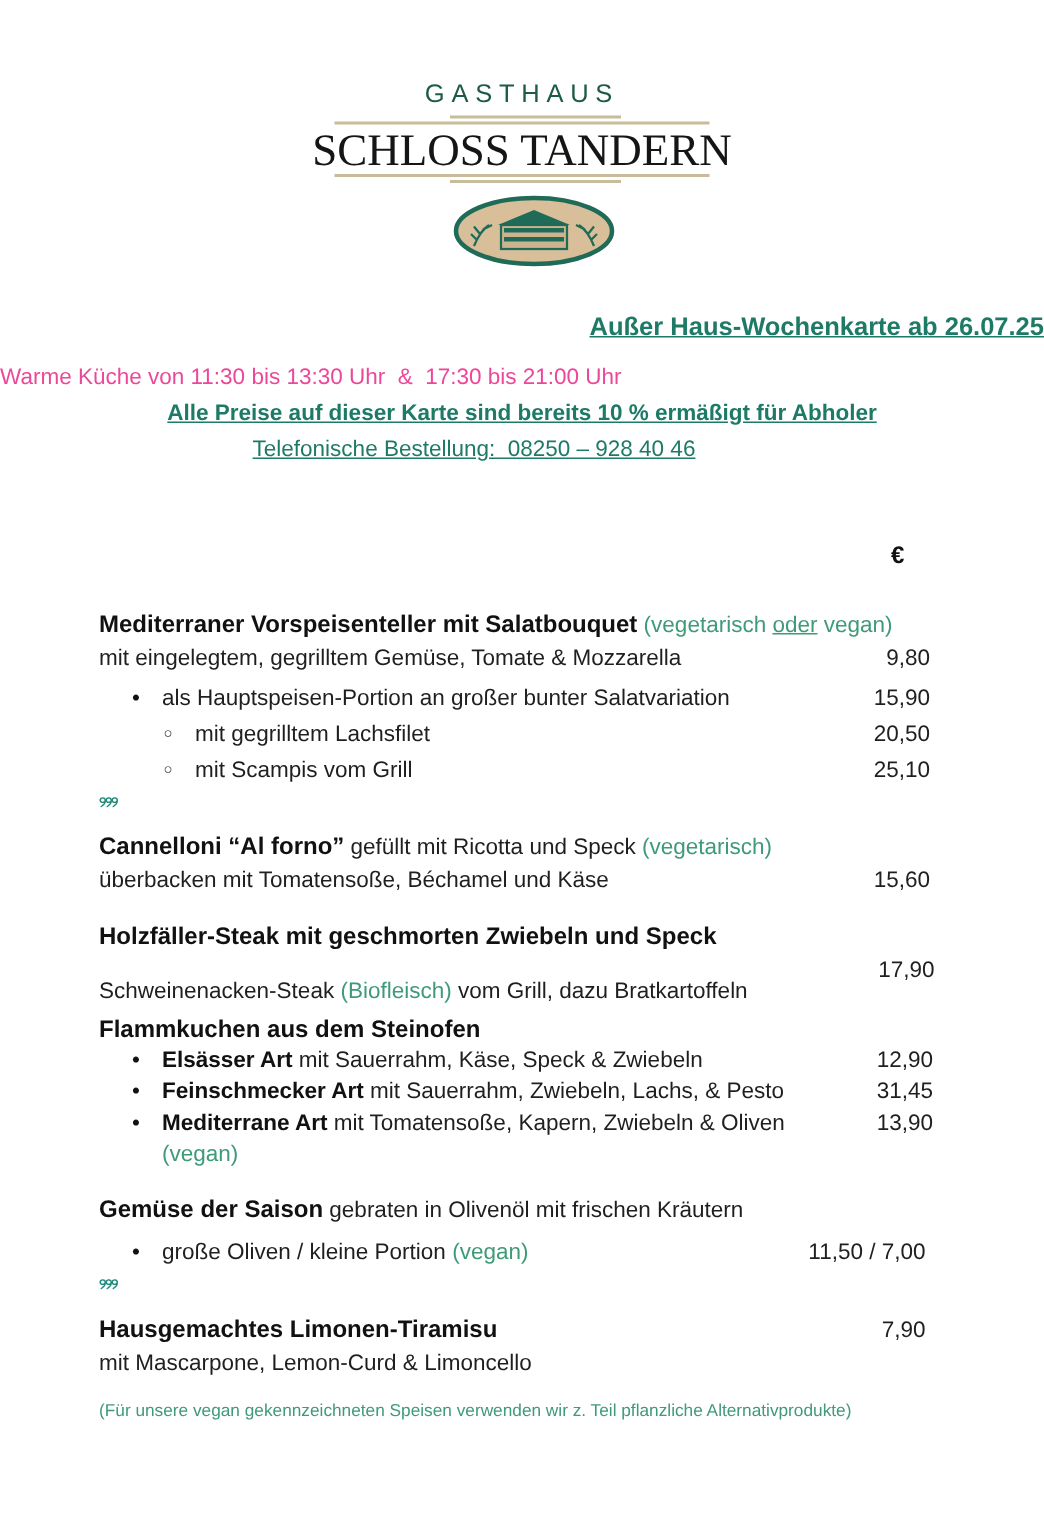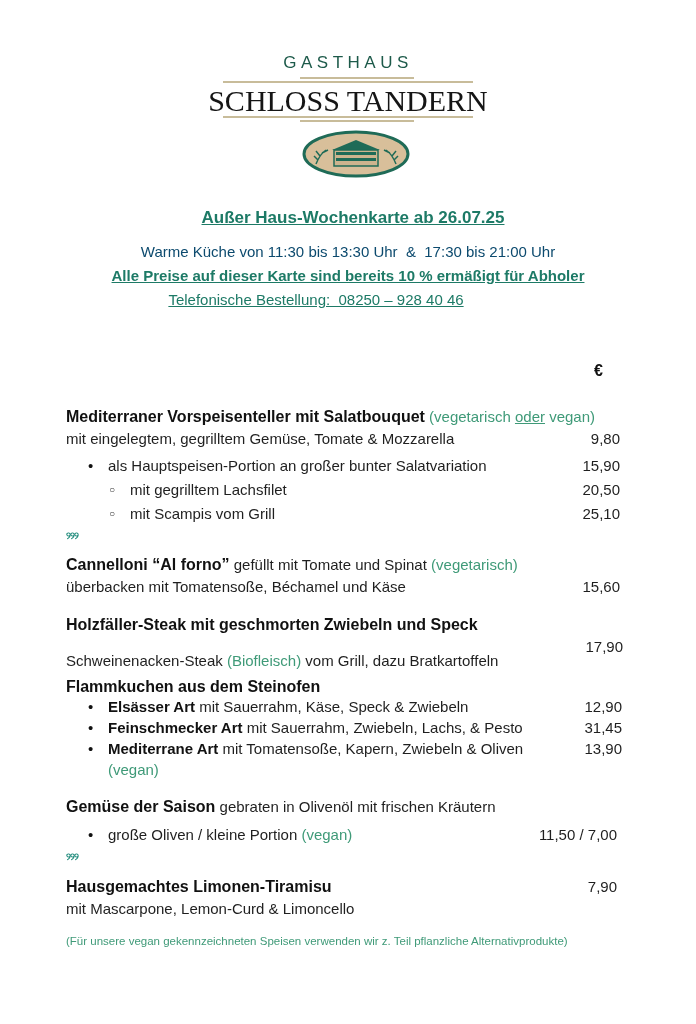--- a/index.html
+++ b/index.html
@@ -5,24 +5,24 @@
   * { box-sizing: border-box; margin: 0; padding: 0; }
   html, body { width: 696px; height: 1024px; background: #ffffff; overflow: hidden; }
   body { font-family: "Liberation Sans", sans-serif; color: #1a1a1a; position: relative; }
   .brand-top { position: absolute; top: 53px; left: 0; width: 696px; text-align: center;
     font-family: "Liberation Sans", sans-serif; font-size: 17px; letter-spacing: 4.5px; color: #1d5a4a; }
   .rule { position: absolute; height: 2px; background: #c8bc9a; }
   .brand-main { position: absolute; top: 84px; left: 0; width: 696px; text-align: center;
     font-family: "Liberation Serif", serif; font-size: 30px; color: #151515; letter-spacing: 0px; }
   .logo { position: absolute; left: 302px; top: 130px; width: 108px; height: 48px; }
 
-  .title { position: absolute; top: 208px; left: 0; width: 696px; text-align: center;
+  .title { position: absolute; top: 208px; left: 0; width: 696px; text-align: right;
     font-size: 17px; font-weight: bold; color: #1d7a66; text-decoration: underline; padding-left: 10px; }
-  .hours { position: absolute; top: 243px; left: 0; width: 696px; text-align: center;
-    font-size: 15px; color: #0c4a6e; white-space: pre; }
+  .hours { position: absolute; top: 243px; left: 0; width: 696px; text-align: left;
+    font-size: 15px; color: #ec4899; white-space: pre; }
   .discount { position: absolute; top: 267px; left: 0; width: 696px; text-align: center;
     font-size: 15px; font-weight: bold; color: #1d7a66; text-decoration: underline; }
   .phone { position: absolute; top: 291px; left: 0; width: 604px; text-align: center;
     font-size: 15px; color: #1d7a66; text-decoration: underline; white-space: pre; padding-left: 28px; }
 
   .currency { position: absolute; top: 362px; left: 594px; font-size: 16px; font-weight: bold; color: #111; }
 
   .line { position: absolute; left: 66px; font-size: 15px; color: #1f1f1f; white-space: nowrap; }
   .line b { font-weight: bold; color: #111; font-size: 16px; }
   .tag { color: #3f9a78; font-size: 15px; }
@@ -77,21 +77,21 @@
 <div class="line" style="top:481px; left:130px;">mit gegrilltem Lachsfilet</div>
 <div class="price" style="top:481px; right:76px;">20,50</div>
 
 <div class="sub-bullet" style="top:508px; left:109px;">○</div>
 <div class="line" style="top:505px; left:130px;">mit Scampis vom Grill</div>
 <div class="price" style="top:505px; right:76px;">25,10</div>
 
 <div class="divider" style="top:530px;">୨୨୨</div>
 
 <div class="line" style="top:556px;">
-  <b>Cannelloni “Al forno”</b><span> gefüllt mit Tomate und Spinat </span><span class="tag">(vegetarisch)</span>
+  <b>Cannelloni “Al forno”</b><span> gefüllt mit Ricotta und Speck </span><span class="tag">(vegetarisch)</span>
 </div>
 <div class="line" style="top:578px;">überbacken mit Tomatensoße, Béchamel und Käse</div>
 <div class="price" style="top:578px; right:76px;">15,60</div>
 
 <div class="line" style="top:616px;">
   <b>Holzfäller-Steak mit geschmorten Zwiebeln und Speck</b>
 </div>
 <div class="line" style="top:652px;">
   <span>Schweinenacken-Steak </span><span class="tag">(Biofleisch)</span><span> vom Grill, dazu Bratkartoffeln</span>
 </div>

